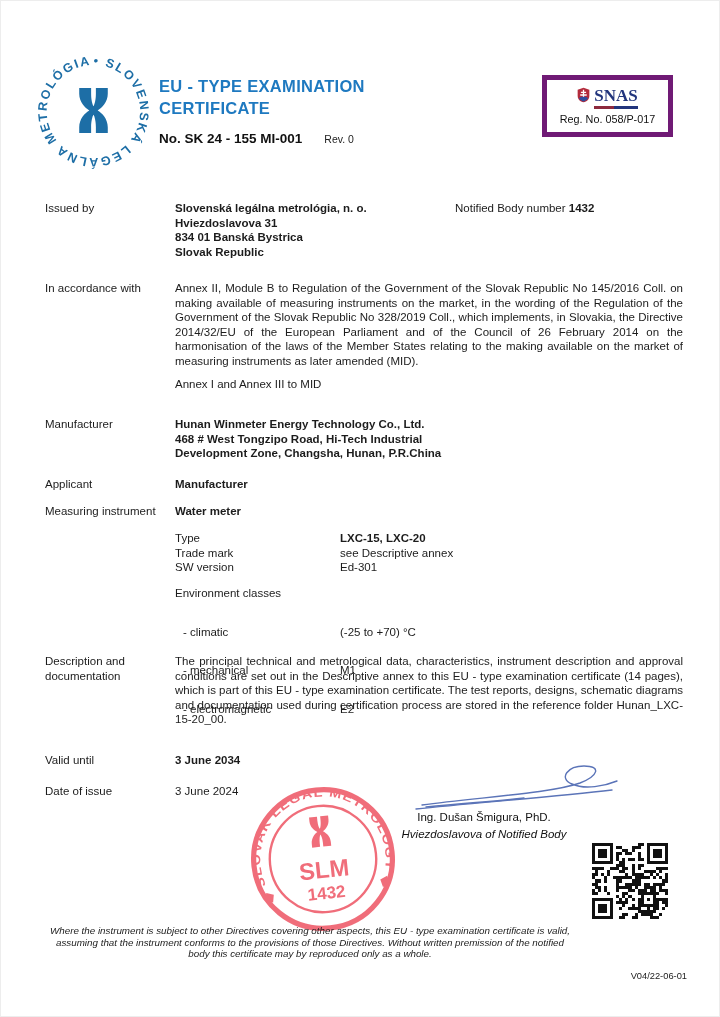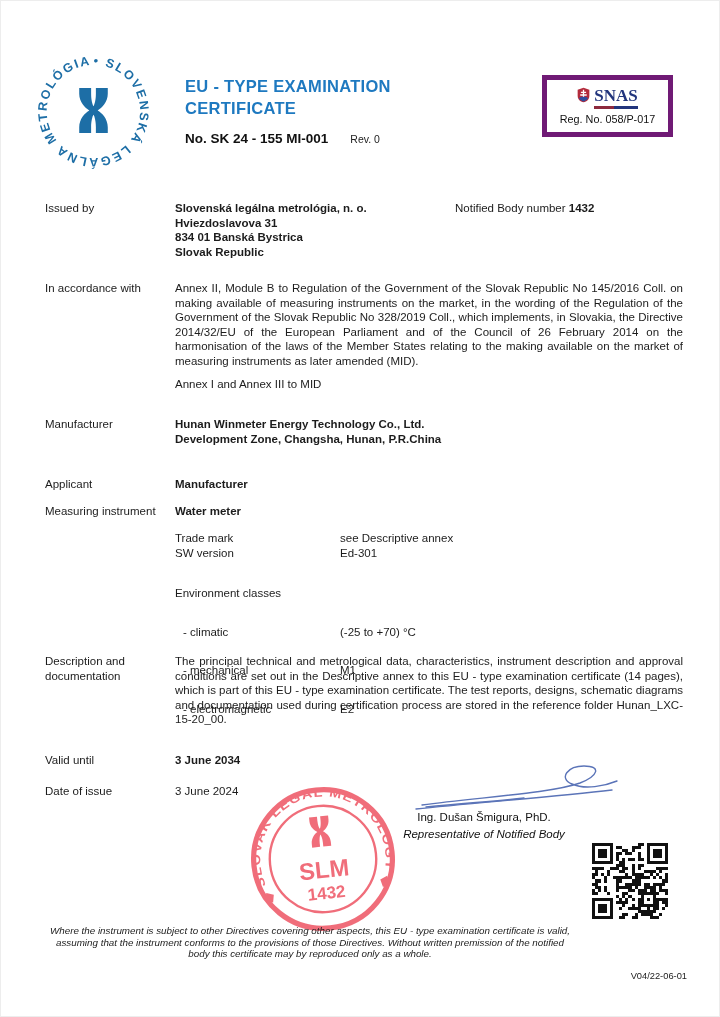--- a/index.html
+++ b/index.html
@@ -4,21 +4,21 @@
 <style>
   html,body{margin:0;padding:0;background:#9a9a9a;}
   .page{
     position:relative;width:720px;height:1017px;background:#ffffff;
     margin:0 auto;overflow:hidden;
     font-family:"Liberation Sans",sans-serif;color:#1c1c1c;
     box-shadow:inset 0 0 0 1px #ededed;
   }
   
   .logo{position:absolute;left:34px;top:52px;width:119px;height:119px;}
-  .title-block{position:absolute;left:185px;top:76px;}
+  .title-block{position:absolute;left:159px;top:76px;}
   .title{font-size:16.5px;font-weight:bold;color:#1e79c0;line-height:21.5px;letter-spacing:.3px;}
   .cert-line{margin-top:12px;font-size:13.5px;font-weight:bold;color:#111;}
   .rev{font-size:10.5px;font-weight:normal;margin-left:22px;color:#222;}
   .snas-box{
     position:absolute;left:542px;top:75px;width:121px;height:52px;
     border:5px solid #701a75;background:#fff;text-align:center;
   }
   .snas-row{margin-top:7px;display:flex;align-items:flex-start;justify-content:center;gap:4px;}
   .snas-word{font-family:"Liberation Serif",serif;font-weight:bold;font-size:17px;color:#22357d;line-height:17px;display:inline-block;}
   .snas-strip{height:3px;margin-top:1px;background:linear-gradient(to right,#8d2a3e 0 45%,#22357d 45% 100%);}
@@ -110,36 +110,41 @@
   </div>
 
   <div class="row" style="top:377px">
     <div class="val">Annex I and Annex III to MID</div>
   </div>
 
   <div class="row" style="top:417px">
     <div class="lbl">Manufacturer</div>
     <div class="val bold">
       <div>Hunan Winmeter Energy Technology Co., Ltd.</div>
+      <div>468 # West Tongzipo Road, Hi-Tech Industrial</div>
       <div>Development Zone, Changsha, Hunan, P.R.China</div>
     </div>
   </div>
 
   <div class="row" style="top:477px">
     <div class="lbl">Applicant</div>
     <div class="val bold">Manufacturer</div>
   </div>
 
   <div class="row" style="top:504px">
     <div class="lbl">Measuring instrument</div>
     <div class="val bold">Water meter</div>
   </div>
 
   <div class="row" style="top:531px">
     <div class="val">
+      <div class="tt">
+        <span class="k">Type</span>
+        <span class="bold">LXC-15, LXC-20</span>
+      </div>
       <div class="tt">
         <span class="k">Trade mark</span>
         <span>see Descriptive annex</span>
       </div>
       <div class="tt">
         <span class="k">SW version</span>
         <span>Ed-301</span>
       </div>
     </div>
   </div>
@@ -192,21 +197,21 @@
   </svg>
 
   <svg class="sig-svg" viewBox="0 0 215 50">
     <g fill="none" stroke="#5b74b8" stroke-width="1.4" stroke-linecap="round">
       <path d="M10,42 C70,34 140,30 168,20 C186,13 190,3 172,3 C156,3 146,15 160,21 C173,27 193,23 205,18"></path>
       <path d="M4,46 C60,40 140,34 200,27"></path>
       <path d="M14,44 C55,40 85,38 112,35"></path>
     </g>
   </svg>
   <div class="sig-name">Ing. Dušan Šmigura, PhD.</div>
-  <div class="sig-role">Representative of Notified Body</div>
+  <div class="sig-role">Hviezdoslavova of Notified Body</div>
 
   <svg class="qr" id="qr" viewBox="0 0 25 25" shape-rendering="crispEdges">
       <rect x="15" y="0" width="1" height="1" fill="#111"></rect>
       <rect x="16" y="0" width="1" height="1" fill="#111"></rect>
       <rect x="8" y="1" width="1" height="1" fill="#111"></rect>
       <rect x="9" y="1" width="1" height="1" fill="#111"></rect>
       <rect x="13" y="1" width="1" height="1" fill="#111"></rect>
       <rect x="14" y="1" width="1" height="1" fill="#111"></rect>
       <rect x="15" y="1" width="1" height="1" fill="#111"></rect>
       <rect x="10" y="2" width="1" height="1" fill="#111"></rect>

